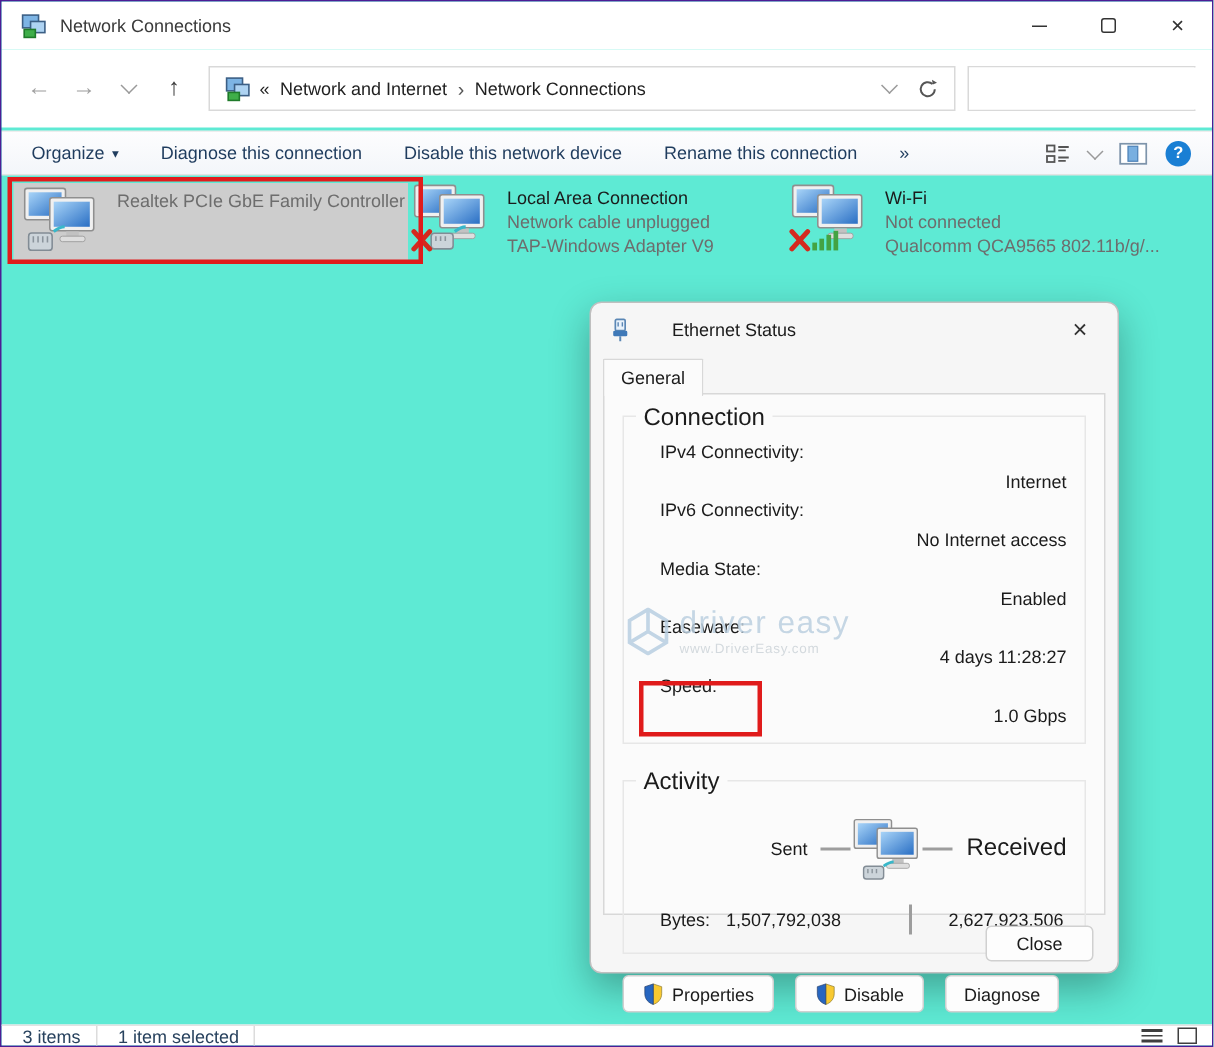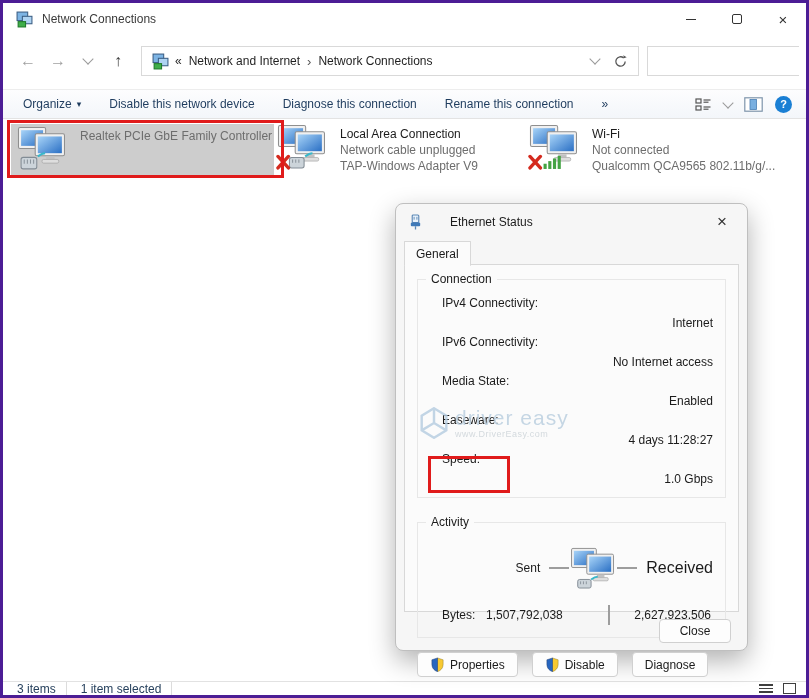--- a/index.html
+++ b/index.html
@@ -1,17 +1,17 @@
 <!DOCTYPE html>
 <html><head>
 <meta charset="utf-8">
 <style>
   * { margin:0; padding:0; box-sizing:border-box; }
   html,body { width:809px; height:698px; font-family:"Liberation Sans",sans-serif; background:#e9e9e9; }
-  #app { position:relative; width:809px; height:698px; background:#ffffff; border:3px solid #4c1d95; overflow:hidden; }
+  #app { position:relative; width:809px; height:698px; background:#5eead4; border:1px solid #4c1d95; overflow:hidden; }
 
   
   .titlebar { position:absolute; left:0; top:0; right:0; height:32px; display:flex; align-items:center; background:#fff; }
   .titlebar .app-icon { margin-left:13px; width:17px; height:17px; }
   .titlebar .title { margin-left:9px; font-size:12px; color:#3a3a3a; }
   .caption-btns { margin-left:auto; display:flex; height:100%; }
   .cap-btn { width:46px; height:100%; display:flex; align-items:center; justify-content:center; color:#222; cursor:default; }
   .min-glyph { width:10px; height:1px; background:#333; }
   .max-glyph { width:10px; height:10px; border:1px solid #333; border-radius:2px; }
   .close-glyph { font-size:15px; line-height:1; color:#333; }
@@ -66,21 +66,21 @@
   .dialog { position:absolute; left:392px; top:200px; width:353px; height:448px; background:#f6f6f6;
             border:1px solid #bfbfbf; border-radius:8px; box-shadow:0 10px 26px rgba(0,0,0,.3); z-index:20; }
   .dlg-title { height:36px; display:flex; align-items:center; padding:0 12px;gap:17px; }
   .dlg-title .t { font-size:12px; color:#1b1b1b; margin-left:10px; }
   .dlg-close { margin-left:auto; font-size:17px; color:#333; width:26px; text-align:center; }
   .tabstrip { padding-left:8px; position:relative; z-index:2; }
   .tab { display:inline-block; font-size:12px; color:#1b1b1b; background:#fbfbfb; border:1px solid #d8d8d8; border-bottom:none; padding:5px 11px 5px; border-radius:1px; position:relative; top:1px; }
   .tabpage { position:absolute; left:8px; right:8px; top:60px; bottom:38px; background:#fbfbfb; border:1px solid #d8d8d8; }
 
   .groupbox { position:relative; border:1px solid #e7e7e7; margin:14px 12px 0; padding:14px 12px 8px; }
-  .groupbox .gb-label { position:absolute; top:-8px; left:8px; background:#fbfbfb; padding:0 5px; font-size:12px; color:#1b1b1b; }
+  .groupbox .gb-label { position:absolute; top:-8px; left:8px; background:#fbfbfb; padding:0 5px; font-size:16px; color:#1b1b1b; }
   .kv-row { display:flex; font-size:12px; color:#1b1b1b; line-height:19.5px; padding-left:12px;flex-direction:column; }
   .kv-row .v { margin-left:auto; text-align:right; }
 
   .details-wrap { margin:8px 0 6px 13px; }
   .btn { font-size:12px; color:#1b1b1b; background:#fdfdfd; border:1px solid #d0d0d0; border-radius:4px; padding:4px 12px; display:inline-flex; align-items:center; gap:5px; }
   .btn-details { border:1px solid #5e94cf; box-shadow:0 0 0 1px #b9d6f2 inset; padding:4px 13px; }
 
   .group-activity { margin-top:24px; padding-bottom:12px; }
   .act-grid { display:grid; grid-template-columns:56px 1fr 48px 1fr; align-items:center; margin-top:10px; }
   .sentcell { display:flex; align-items:center; justify-content:flex-end; gap:9px; font-size:12px; color:#1b1b1b; }
@@ -170,24 +170,24 @@
       </svg>
     </div>
   </div>
 
   <div class="cmdbar">
     <div class="cmd-item">
       <span>Organize</span>
       <span class="cmd-caret">▾</span>
     </div>
     <div class="cmd-item">
+        <span>Diagnose this connection</span>
+      </div>
+    <div class="cmd-item">
         <span>Disable this network device</span>
-      </div>
-    <div class="cmd-item">
-        <span>Diagnose this connection</span>
       </div>
     <div class="cmd-item">
         <span>Rename this connection</span>
       </div>
     <div class="cmd-item">
         <span>»</span>
       </div>
     <div class="cmd-right">
       <svg width="17" height="15" viewBox="0 0 17 15">
         <rect x="1" y="2" width="5" height="4" fill="none" stroke="#555" stroke-width="1.2"></rect>

